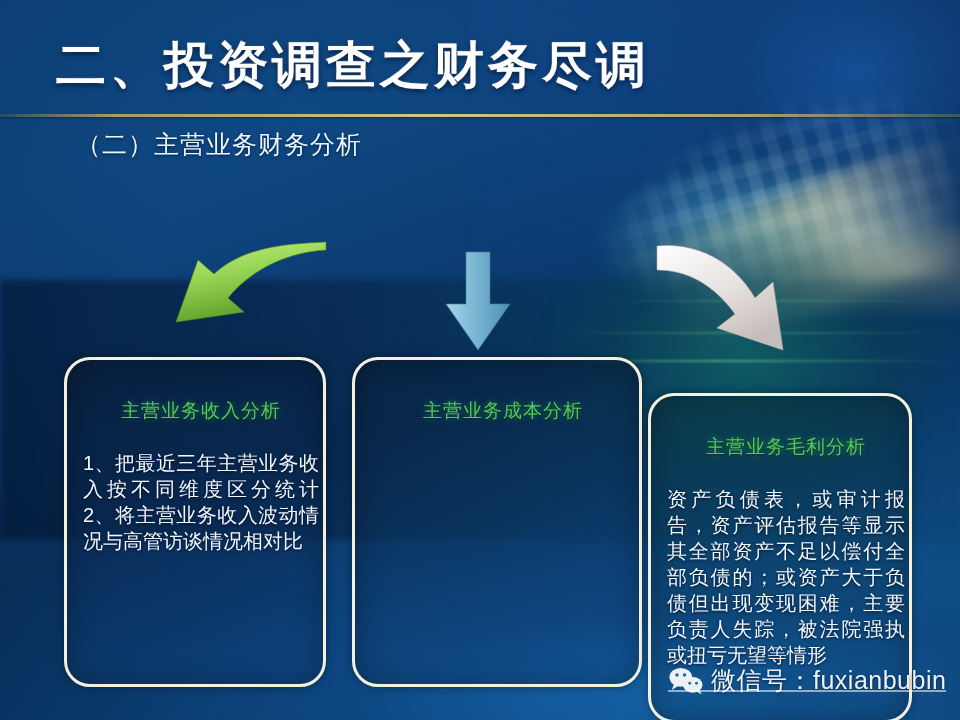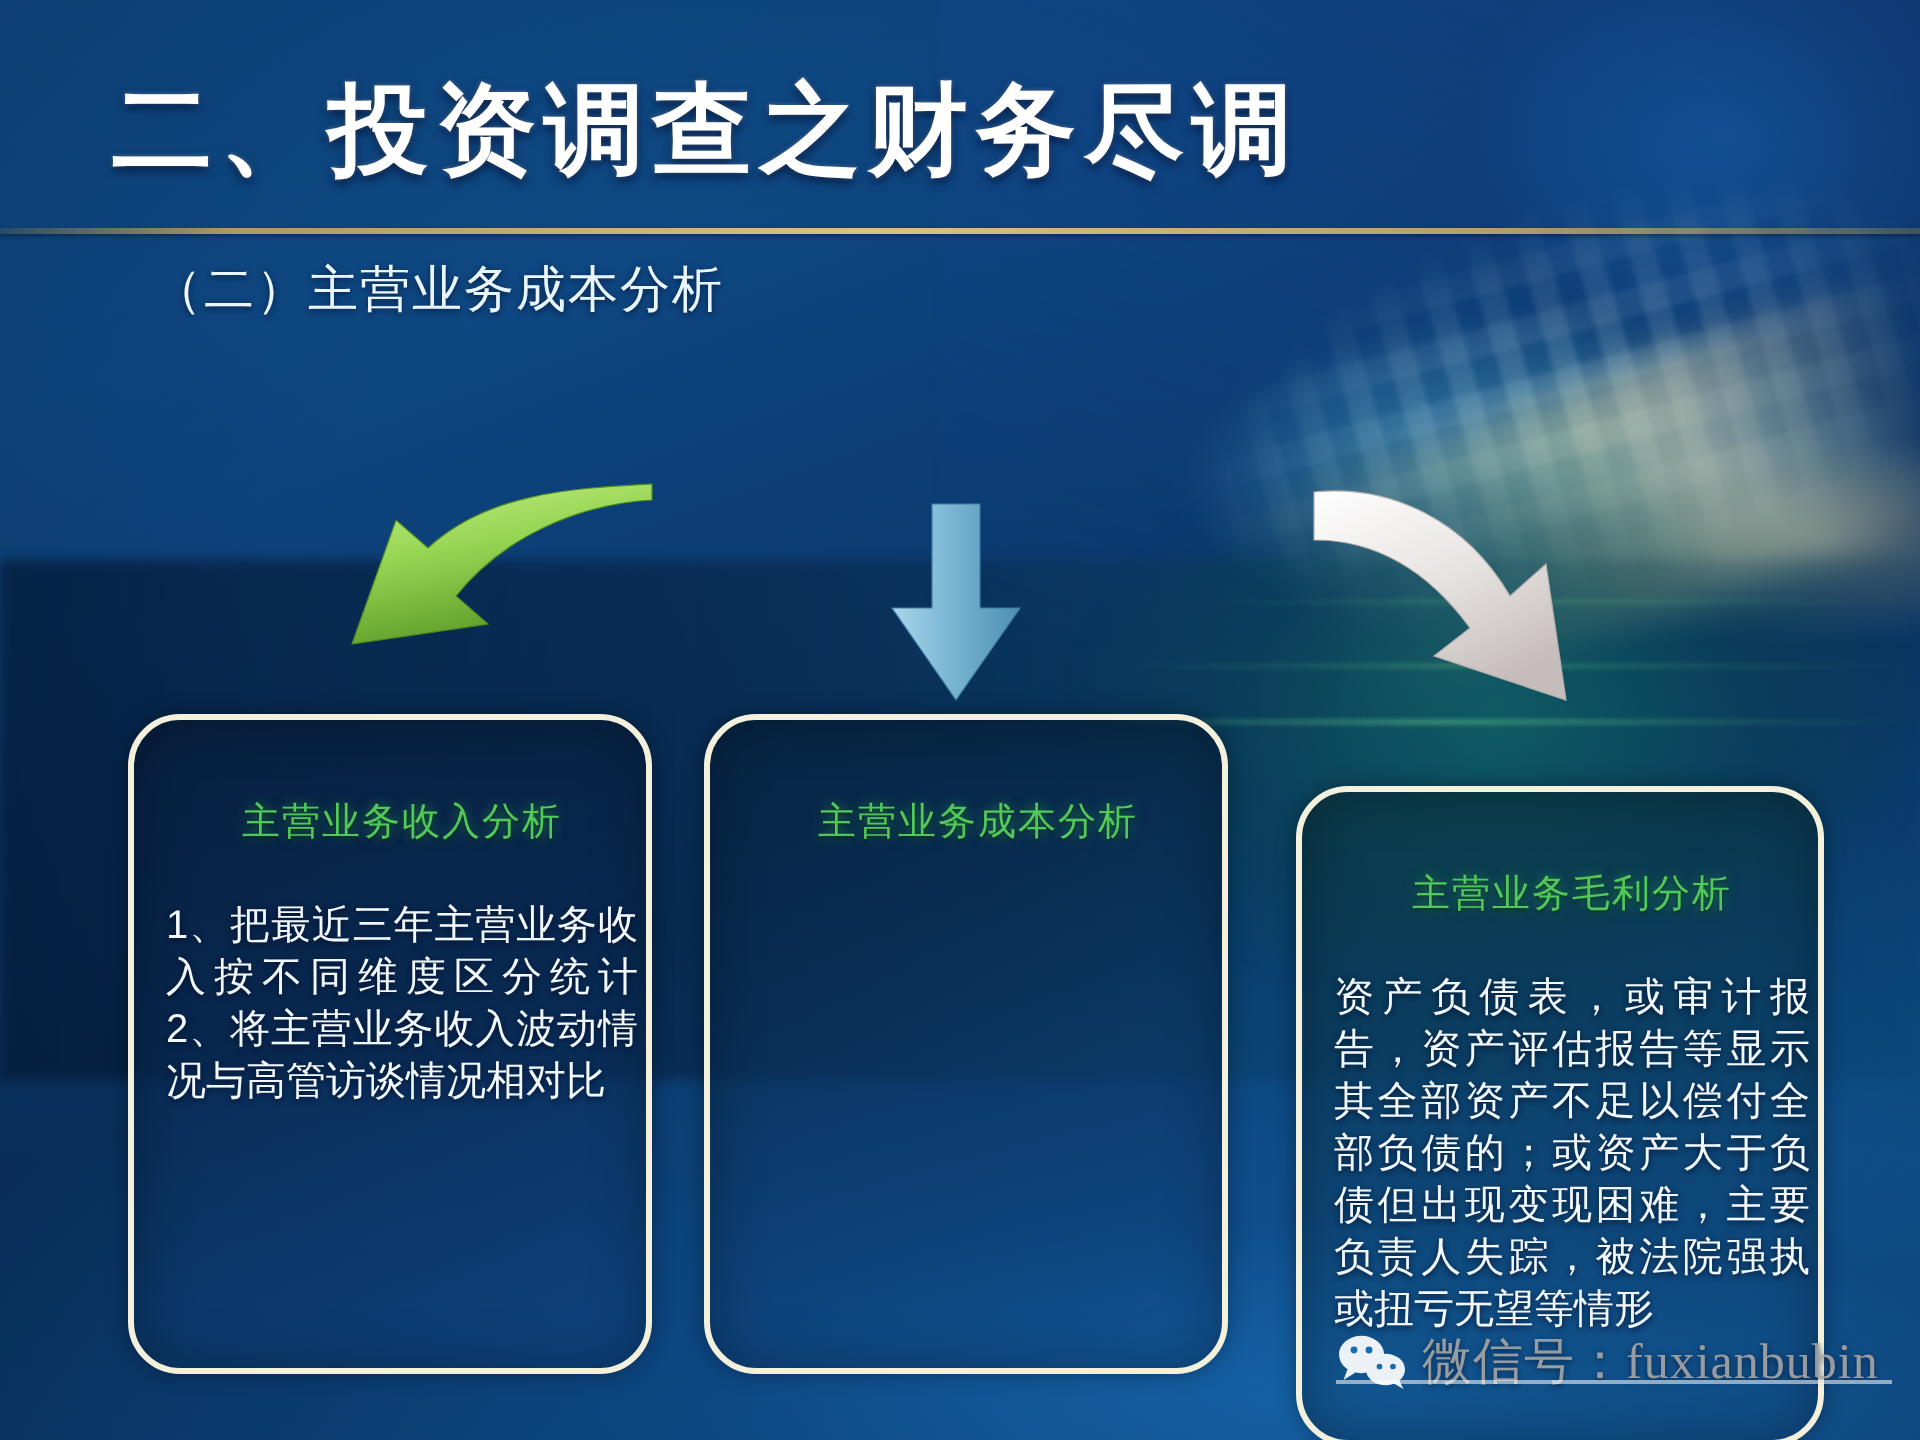--- a/index.html
+++ b/index.html
@@ -199,21 +199,21 @@
     top: 357px;
     height: 330px;
     border: 3px solid #f3f1dc;
     border-radius: 26px;
     box-shadow: 0 0 10px rgba(0,0,0,.35), inset 0 0 28px rgba(0,0,0,.30);
     box-sizing: border-box;
     padding: 16px 4px 10px 16px;
     overflow: hidden;
   }
   #box-0 { left: 64px;  width: 262px; background: linear-gradient(170deg, rgba(8,30,60,.72) 0%, rgba(10,42,84,.60) 45%, rgba(14,66,125,.50) 100%); }
-  #box-1 { left: 352px; width: 262px; background: linear-gradient(170deg, rgba(7,34,62,.70) 0%, rgba(10,46,86,.58) 45%, rgba(16,74,135,.48) 100%); }
+  #box-1 { left: 352px; width: 290px; background: linear-gradient(170deg, rgba(7,34,62,.70) 0%, rgba(10,46,86,.58) 45%, rgba(16,74,135,.48) 100%); }
   #box-2 { left: 648px; width: 264px; background: linear-gradient(170deg, rgba(10,52,62,.62) 0%, rgba(10,56,80,.50) 40%, rgba(16,78,140,.44) 100%); margin-top: 36px; }
 
   .box-title {
     text-align: center;
     font-size: 19px;
     font-weight: 400;
     color: #52c85a;
     letter-spacing: 1px;
     text-shadow: 0 0 6px rgba(60,200,80,.55), 0 1px 2px rgba(0,0,0,.6);
     margin: 22px 0 26px 0;
@@ -232,23 +232,23 @@
   .watermark {
     position: absolute;
     left: 668px; top: 664px;
     display: flex;
     align-items: center;
     gap: 7px;
     opacity: .92;
   }
   .wm-icon { width: 36px; height: 30px; }
   .wm-text {
-    font-family: Liberation Serif, serif;
+    font-family: Liberation Sans, sans-serif;
     font-size: 25px;
-    color: #a3a3a3;
+    color: #ffffff;
     letter-spacing: .5px;
     text-shadow: 0 1px 3px rgba(0,20,50,.75);
     white-space: nowrap;
   }
   .wm-strike {
     position: absolute;
     left: 668px; top: 690px;
     width: 278px; height: 2px;
     background: rgba(255,255,255,.55);
   }
@@ -265,21 +265,21 @@
   <div class="bg-darkband"></div>
   <div class="bg-teal"></div>
   <div class="bg-greenline" style="left:520px; top:360px; width:440px;"></div>
   <div class="bg-greenline" style="left:560px; top:332px; width:400px; opacity:.6;"></div>
   <div class="bg-greenline" style="left:600px; top:300px; width:360px; opacity:.45;"></div>
   <div class="bg-bottomglow"></div>
   <div class="bg-vignette"></div>
 
   <div class="title">二、投资调查之财务尽调</div>
   <div class="divider"></div>
-  <div class="subtitle">（二）主营业务成本分析</div>
+  <div class="subtitle">（二）主营业务财务分析</div>
 
 
   <svg class="arrow-svg" id="arrow-left-svg" width="190" height="120" viewBox="0 0 190 120">
     <defs>
       <linearGradient id="gLeft" x1="0" y1="0" x2="0.35" y2="1">
         <stop offset="0%" stop-color="#c7ec86"></stop>
         <stop offset="45%" stop-color="#97d654"></stop>
         <stop offset="100%" stop-color="#5d9c27"></stop>
       </linearGradient>
     </defs>

